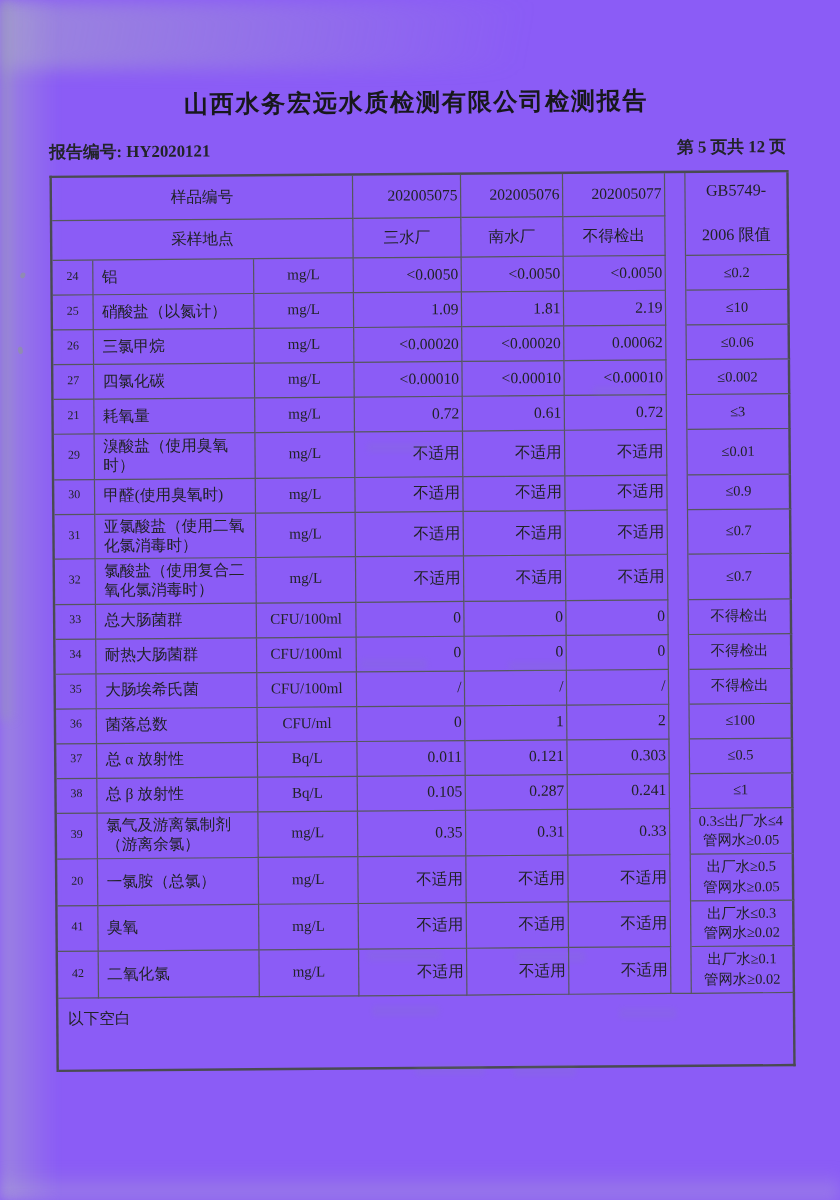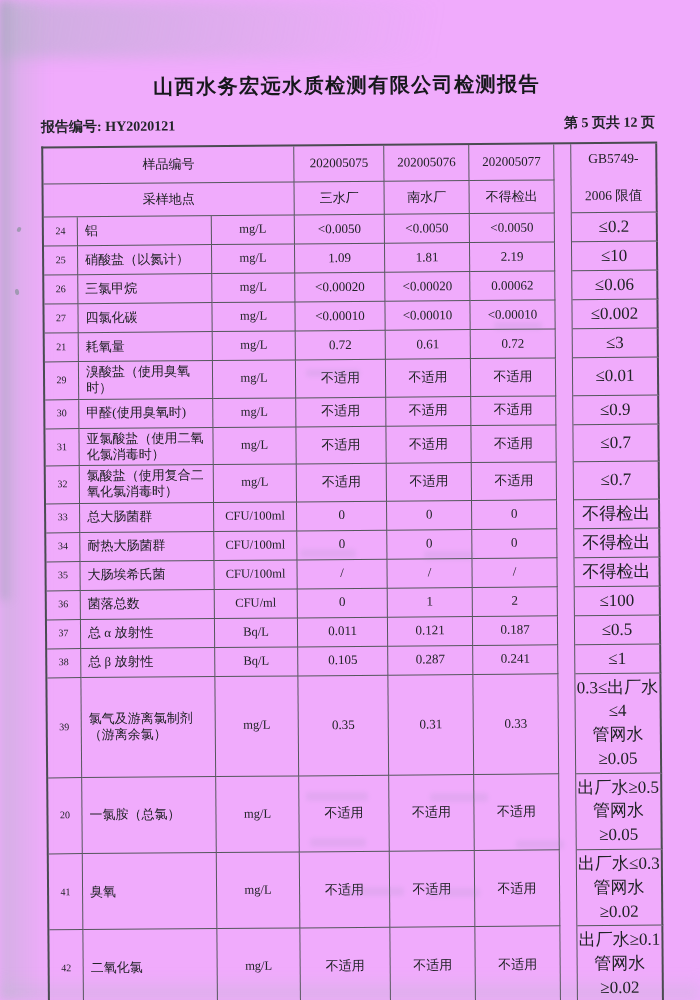--- a/index.html
+++ b/index.html
@@ -2,21 +2,21 @@
 <html><head>
 <meta charset="utf-8">
 <style>
   html,body{margin:0;padding:0;}
   body{
     width:700px;height:1000px;overflow:hidden;position:relative;
     background:#f6f6f9;
     font-family:"Liberation Serif","DejaVu Serif",serif;
     color:#1e2024;
   }
-  .page{position:absolute;inset:0;background:#f0abfc;}
+  .page{position:absolute;inset:0;background:#8b5cf6;}
   
   .shadow-top{position:absolute;top:2px;left:0;width:560px;height:56px;
     background:linear-gradient(100deg,rgba(172,177,196,.5),rgba(172,177,196,0) 78%);
     filter:blur(7px);}
   .shadow-left{position:absolute;top:0;left:0;width:48px;height:100%;
     background:linear-gradient(to right,rgba(176,181,198,.45),rgba(176,181,198,0));
     filter:blur(5px);}
   .shadow-left2{position:absolute;top:0;left:0;width:14px;height:60%;
     background:linear-gradient(to right,rgba(150,156,176,.5),rgba(150,156,176,0));
     filter:blur(4px);}
@@ -36,22 +36,22 @@
     font-size:13px;color:#212327;}
   td{border-right:1px solid #55575d;border-bottom:1px solid #55575d;
      text-align:center;vertical-align:middle;padding:2px 2px;height:24px;line-height:1.25;
      overflow:hidden;}
   td.last{border-right-width:2px;border-right-color:#494b51;}
   tr.hrow1 td{height:31px;}
   tr.hrow2 td{height:28px;}
   .c-name{text-align:left;padding-left:7px;padding-right:3px;}
   .c-num{font-size:10px;}
   .c-unit{font-size:12.5px;}
-  .c-val{font-size:13px;}
-  .c-limit{font-size:17px;white-space:pre-line;line-height:1.4;padding:2px 1px;}
+  .c-val{font-size:13px;text-align:right;}
+  .c-limit{font-size:12px;white-space:pre-line;line-height:1.4;padding:2px 1px;}
   .c-limit-h{font-size:13.5px;margin-top:36px;}
   .c-limit-h .l1{padding:4px 0 10px;}
   .c-limit-h .l2{padding:10px 0 4px;}
   td.gap{padding:0;}
   .c-blank{text-align:left;vertical-align:top;padding:9px 8px 26px;
     border-right-width:2px;border-right-color:#494b51;
     border-bottom-width:2px;border-bottom-color:#494b51;font-size:13px;}
 
   
   .ghost{position:absolute;background:#7d89a3;opacity:.11;filter:blur(2px);border-radius:2px;}
@@ -226,21 +226,21 @@
             <td class="c-val">1</td>
             <td class="c-val">2</td>
             <td class="c-limit last">≤100</td>
           </tr>
           <tr>
             <td class="c-num">37</td>
             <td class="c-name">总 α 放射性</td>
             <td class="c-unit">Bq/L</td>
             <td class="c-val">0.011</td>
             <td class="c-val">0.121</td>
-            <td class="c-val">0.187</td>
+            <td class="c-val">0.303</td>
             <td class="c-limit last">≤0.5</td>
           </tr>
           <tr>
             <td class="c-num">38</td>
             <td class="c-name">总 β 放射性</td>
             <td class="c-unit">Bq/L</td>
             <td class="c-val">0.105</td>
             <td class="c-val">0.287</td>
             <td class="c-val">0.241</td>
             <td class="c-limit last">≤1</td>

